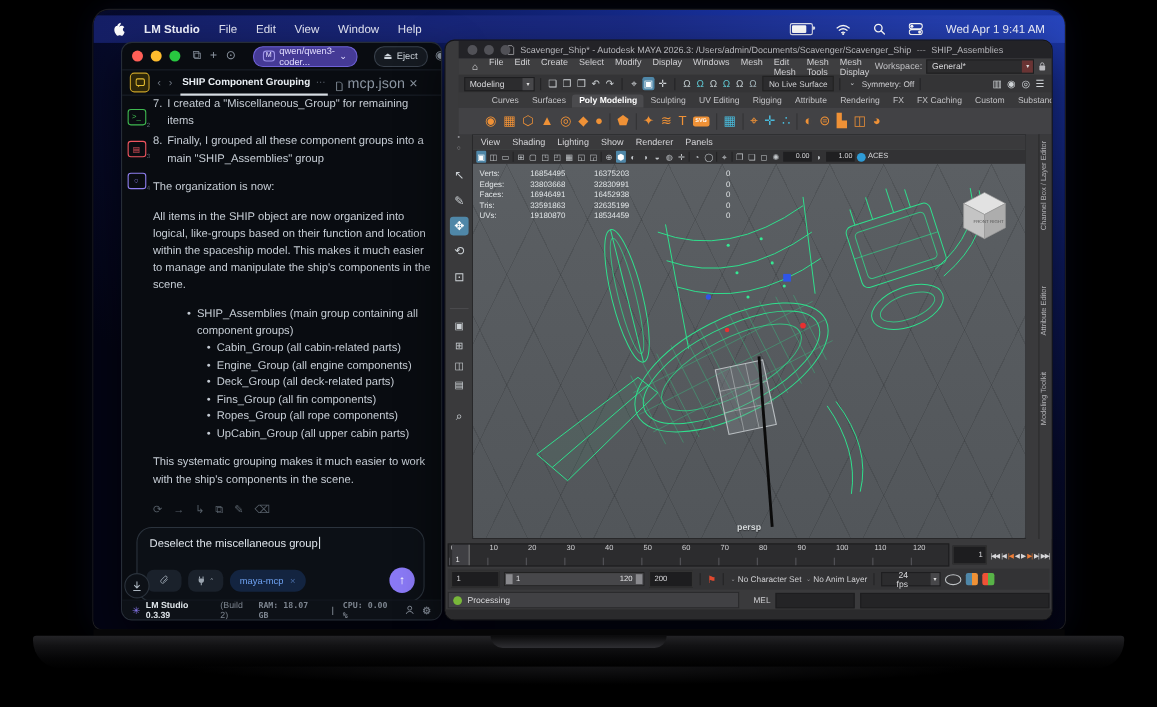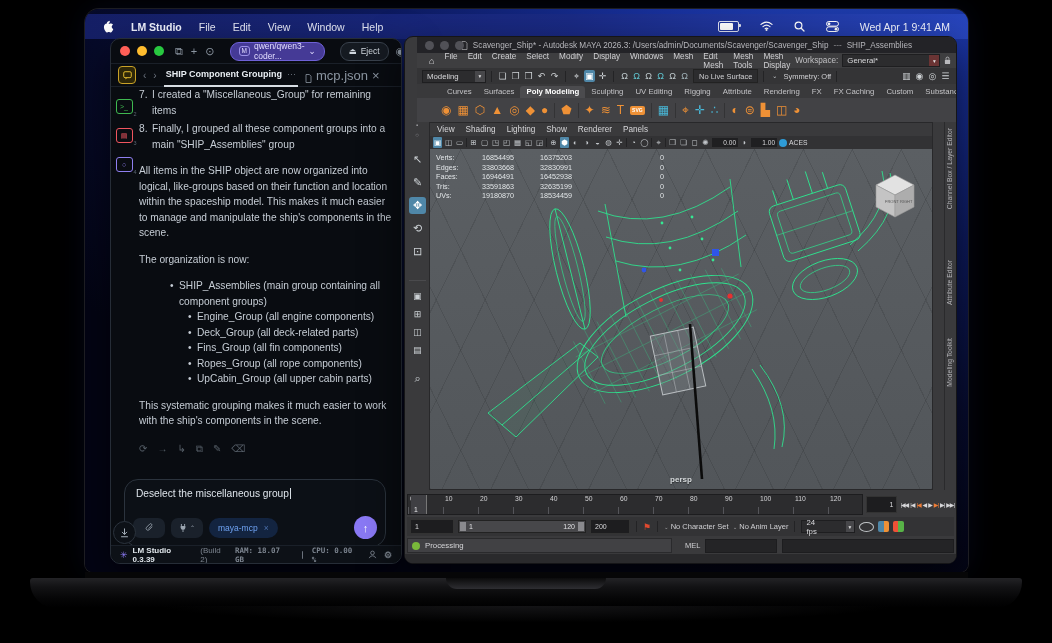--- a/index.html
+++ b/index.html
@@ -19,21 +19,21 @@
   .base-fade{position:absolute;left:120px;top:606px;width:812px;height:22px;
     background:radial-gradient(60% 100% at 50% 0%, #141416, transparent 75%);}
 
   
   .menubar{position:absolute;left:0;top:5px;right:0;height:25px;display:flex;align-items:center;padding:0 18px;
     background:linear-gradient(90deg, rgba(22,32,105,.95), rgba(26,42,132,.95) 55%, rgba(40,70,190,.92));
     color:#f2f4ff;font-size:10.5px;}
   .mb-left{display:flex;align-items:center;gap:17px;}
   .mb-app{font-weight:bold;}
   .mb-item{opacity:.95;}
-  .mb-right{margin-left:auto;display:flex;gap:21px;}
+  .mb-right{margin-left:auto;display:flex;align-items:center;gap:21px;}
   .batt{position:relative;width:19px;height:9px;border:1px solid rgba(255,255,255,.85);border-radius:2px;}
   .batt::after{content:"";position:absolute;right:-3px;top:2px;width:2px;height:3px;background:rgba(255,255,255,.85);border-radius:0 1px 1px 0;}
   .batt-fill{position:absolute;left:1px;top:1px;bottom:1px;width:13px;background:#fff;border-radius:1px;}
 
   
   .lm{position:absolute;left:25px;top:29px;width:290px;height:524px;background:#090c11;border:1px solid #262d37;
     border-radius:10px;box-shadow:0 16px 40px rgba(0,0,0,.6);overflow:hidden;}
   .lm-titlebar{display:flex;align-items:center;height:24px;padding:0 9px;gap:7px;border-bottom:1px solid #1a2029;}
   .dot{width:10px;height:10px;border-radius:50%;flex:none;}
   .dot.r{background:#ff5f57}.dot.y{background:#febc2e}.dot.g{background:#28c840}
@@ -90,21 +90,21 @@
   .maya{position:absolute;left:319px;top:27px;width:539px;height:526px;background:#3a3a3c;border:1px solid #151517;
     border-radius:9px;box-shadow:0 16px 40px rgba(0,0,0,.6);overflow:hidden;font-size:8.5px;color:#d0d0d3;padding-left:12px;}
   .m-titlebar{height:16px;background:#232327;display:flex;align-items:center;justify-content:center;position:relative;
     font-size:8.2px;color:#b6b6bb;gap:5px;}
   .m-dots{position:absolute;left:8px;display:flex;gap:6px;}
   .m-dot{width:9px;height:9px;border-radius:50%;background:#515157;}
   .m-menubar{height:15px;background:#3e3e40;display:flex;align-items:center;padding:0 7px;font-size:8.2px;}
   .m-menu{padding:0 5px;}
   .m-right{margin-left:auto;display:flex;align-items:center;gap:4px;}
   .dd{display:flex;align-items:center;height:11px;background:#2c2c2e;border:1px solid #1e1e20;font-size:7.8px;color:#d8d8db;}
-  .dd .txt{padding:0 4px;}
+  .dd .txt{padding:0 4px;text-align:right;}
   .dd-caret{width:10px;height:100%;display:flex;align-items:center;justify-content:center;font-size:5.5px;color:#e0e0e0;background:#47474a;}
   .dd-caret.red{background:#6a3434;}
   .m-statusline{height:16px;background:#343436;display:flex;align-items:center;gap:3px;padding:0 5px;}
   .msep{width:1px;height:11px;background:#232325;margin:0 2px;flex:none;}
   .mi{font-size:9px;color:#cfd3d6;line-height:1;display:inline-flex;align-items:center;justify-content:center;min-width:11px;height:12px;flex:none;}
   .mi.active{background:#4f87a8;border-radius:2px;color:#fff;}
   .flat-txt{height:12px;background:#2c2c2e;border:1px solid #222;display:flex;align-items:center;padding:0 5px;font-size:7.5px;color:#cfcfd2;flex:none;}
   .m-shelftabs{height:14px;background:#39393b;display:flex;align-items:flex-end;padding-left:24px;font-size:7.8px;color:#c3c3c6;overflow:hidden;}
   .sh-tab{padding:1px 6px 2px;white-space:nowrap;}
   .sh-tab.active{background:#4b4b4e;color:#fff;border-radius:3px 3px 0 0;font-weight:bold;}
@@ -301,24 +301,25 @@
               <span class="step-num">7.</span>
               <span>I created a "Miscellaneous_Group" for remaining items</span>
             </div>
 
             <div class="step">
               <span class="step-num">8.</span>
               <span>Finally, I grouped all these component groups into a main "SHIP_Assemblies" group</span>
             </div>
 
         </div>
+        <div class="para">The organization is now:</div>
         <div class="para">All items in the SHIP object are now organized into logical, like-groups based on their function and location within the spaceship model. This makes it much easier to manage and manipulate the ship's components in the scene.</div>
-        <div class="para">The organization is now:</div>
         <div class="para b1">SHIP_Assemblies (main group containing all component groups)</div>
         <div>
+          <div class="b2">Cabin_Group (all cabin-related parts)</div>
             <div class="b2">Engine_Group (all engine components)</div>
             <div class="b2">Deck_Group (all deck-related parts)</div>
             <div class="b2">Fins_Group (all fin components)</div>
             <div class="b2">Ropes_Group (all rope components)</div>
             <div class="b2">UpCabin_Group (all upper cabin parts)</div>
         </div>
         <div class="para">This systematic grouping makes it much easier to work with the ship's components in the scene.</div>
         <div class="msg-actions">
           <span>⟳</span>
             <span>→</span>

